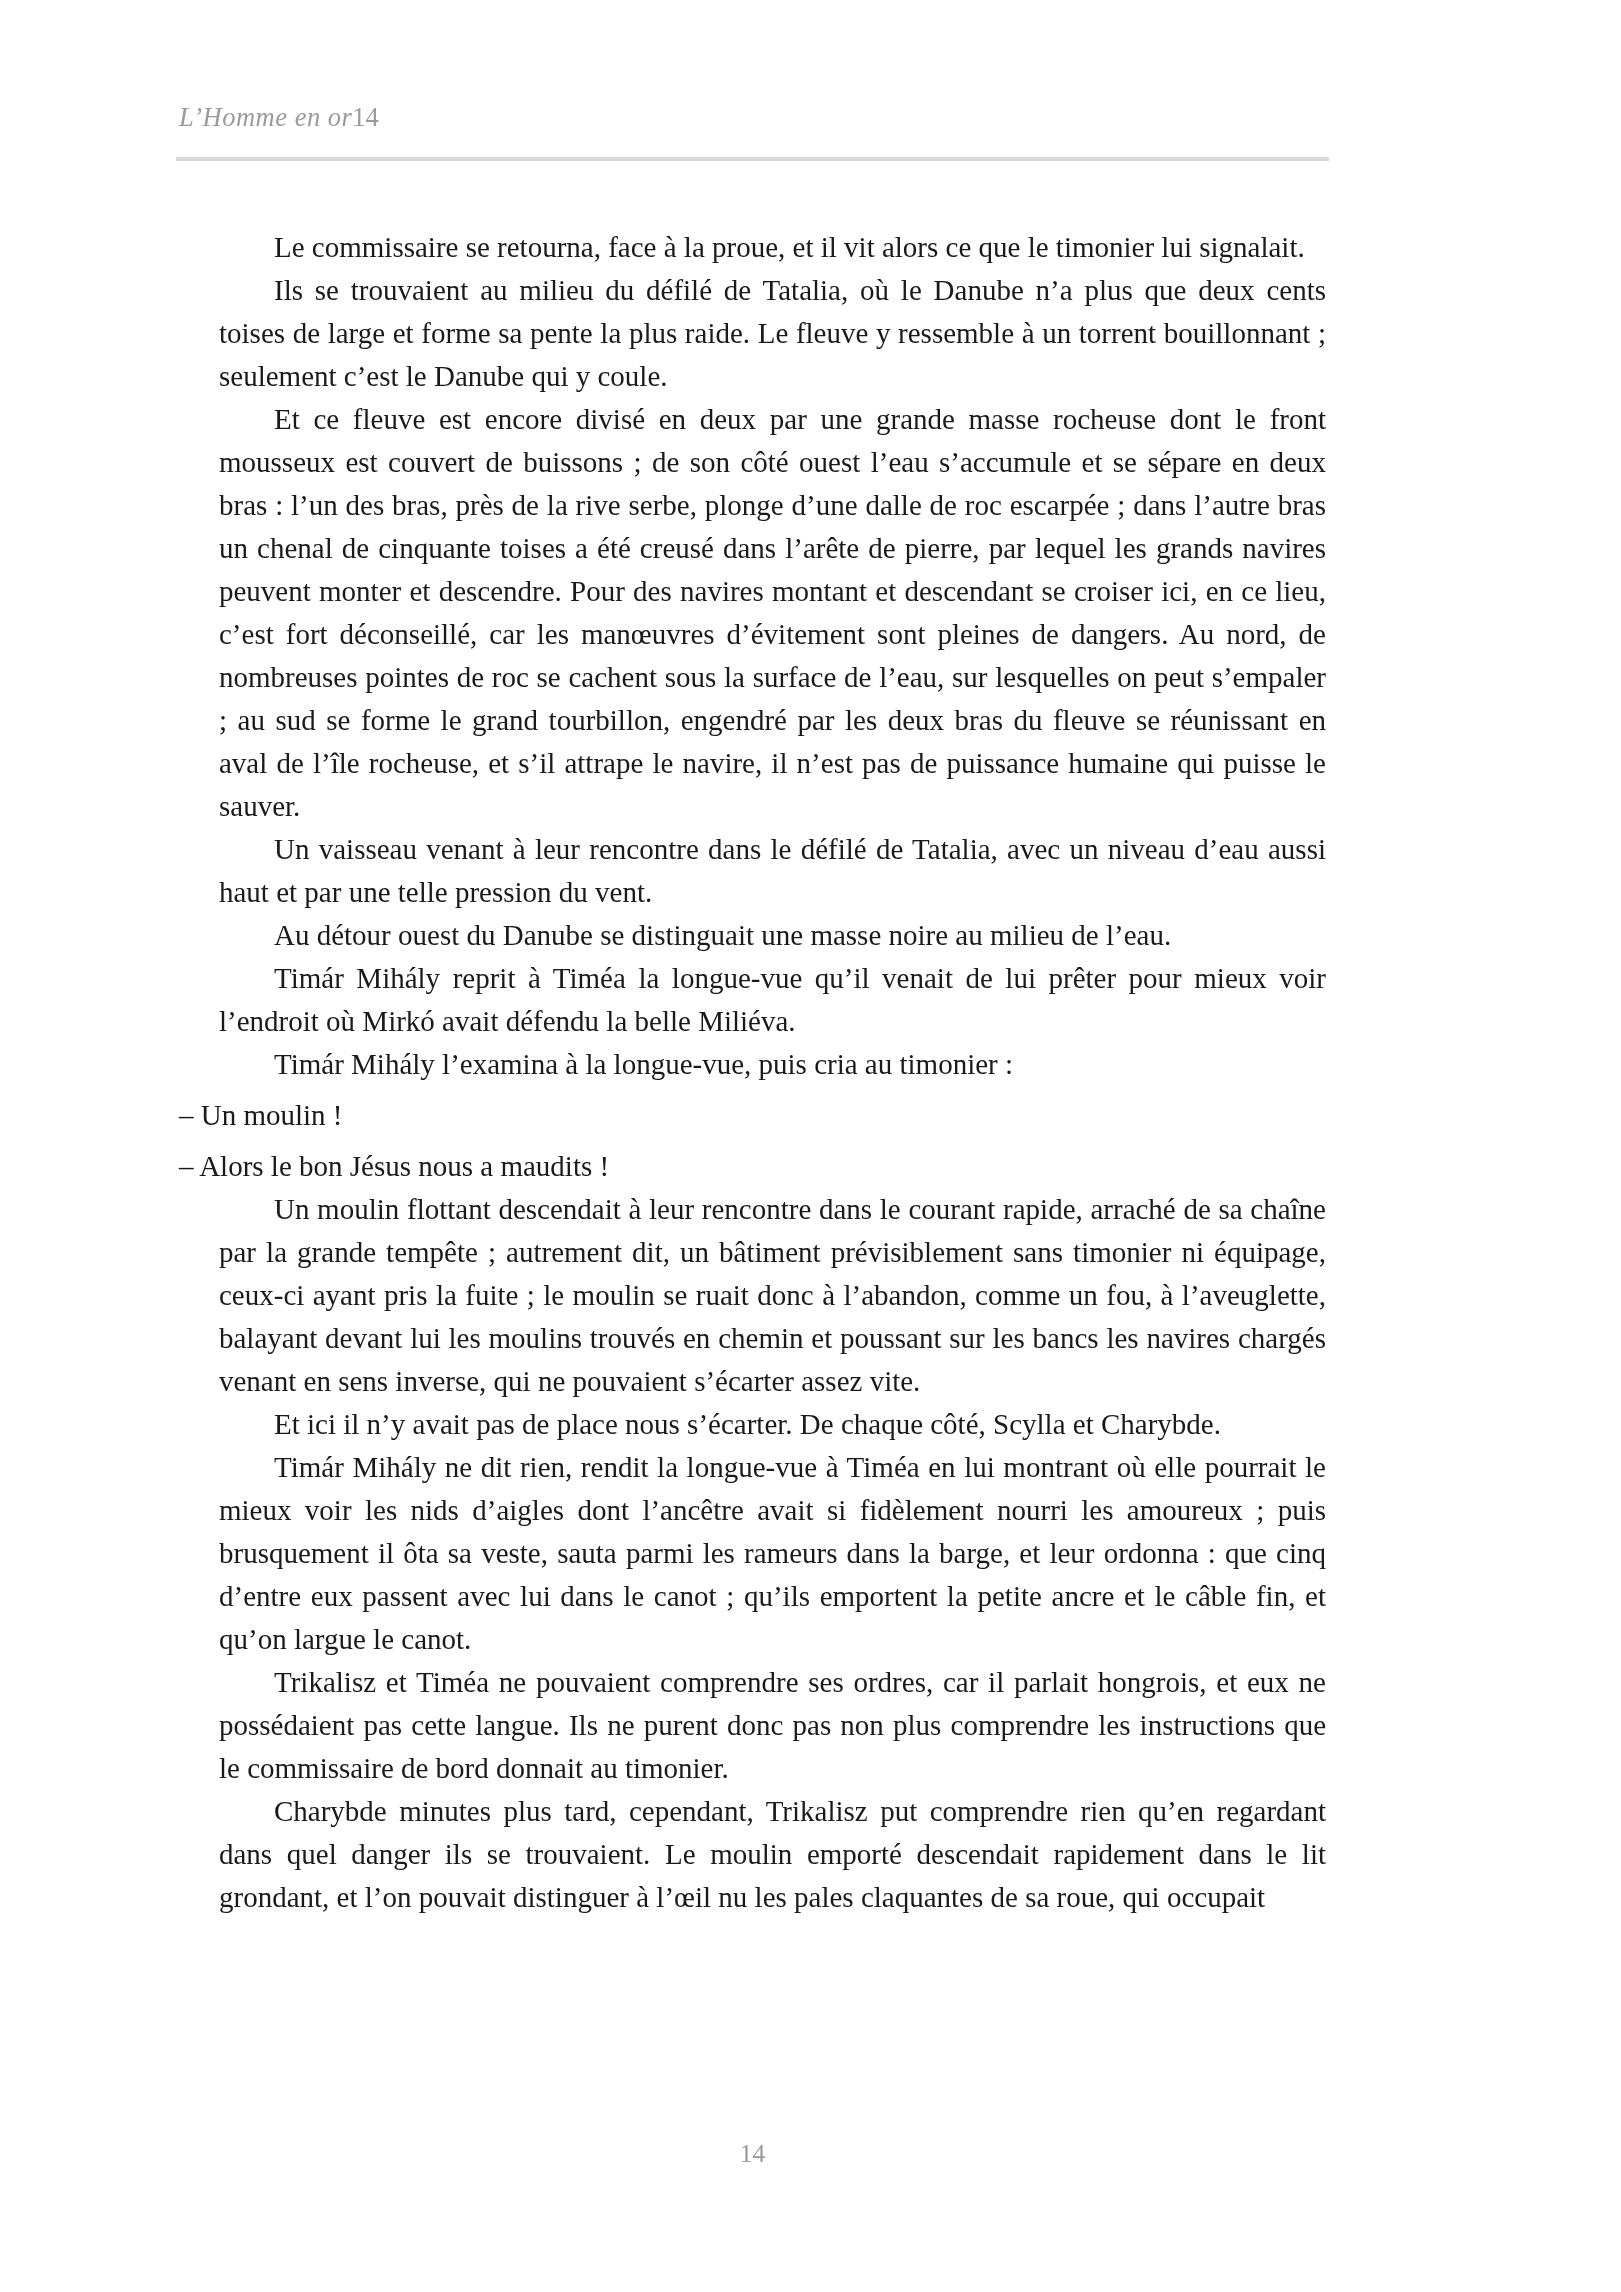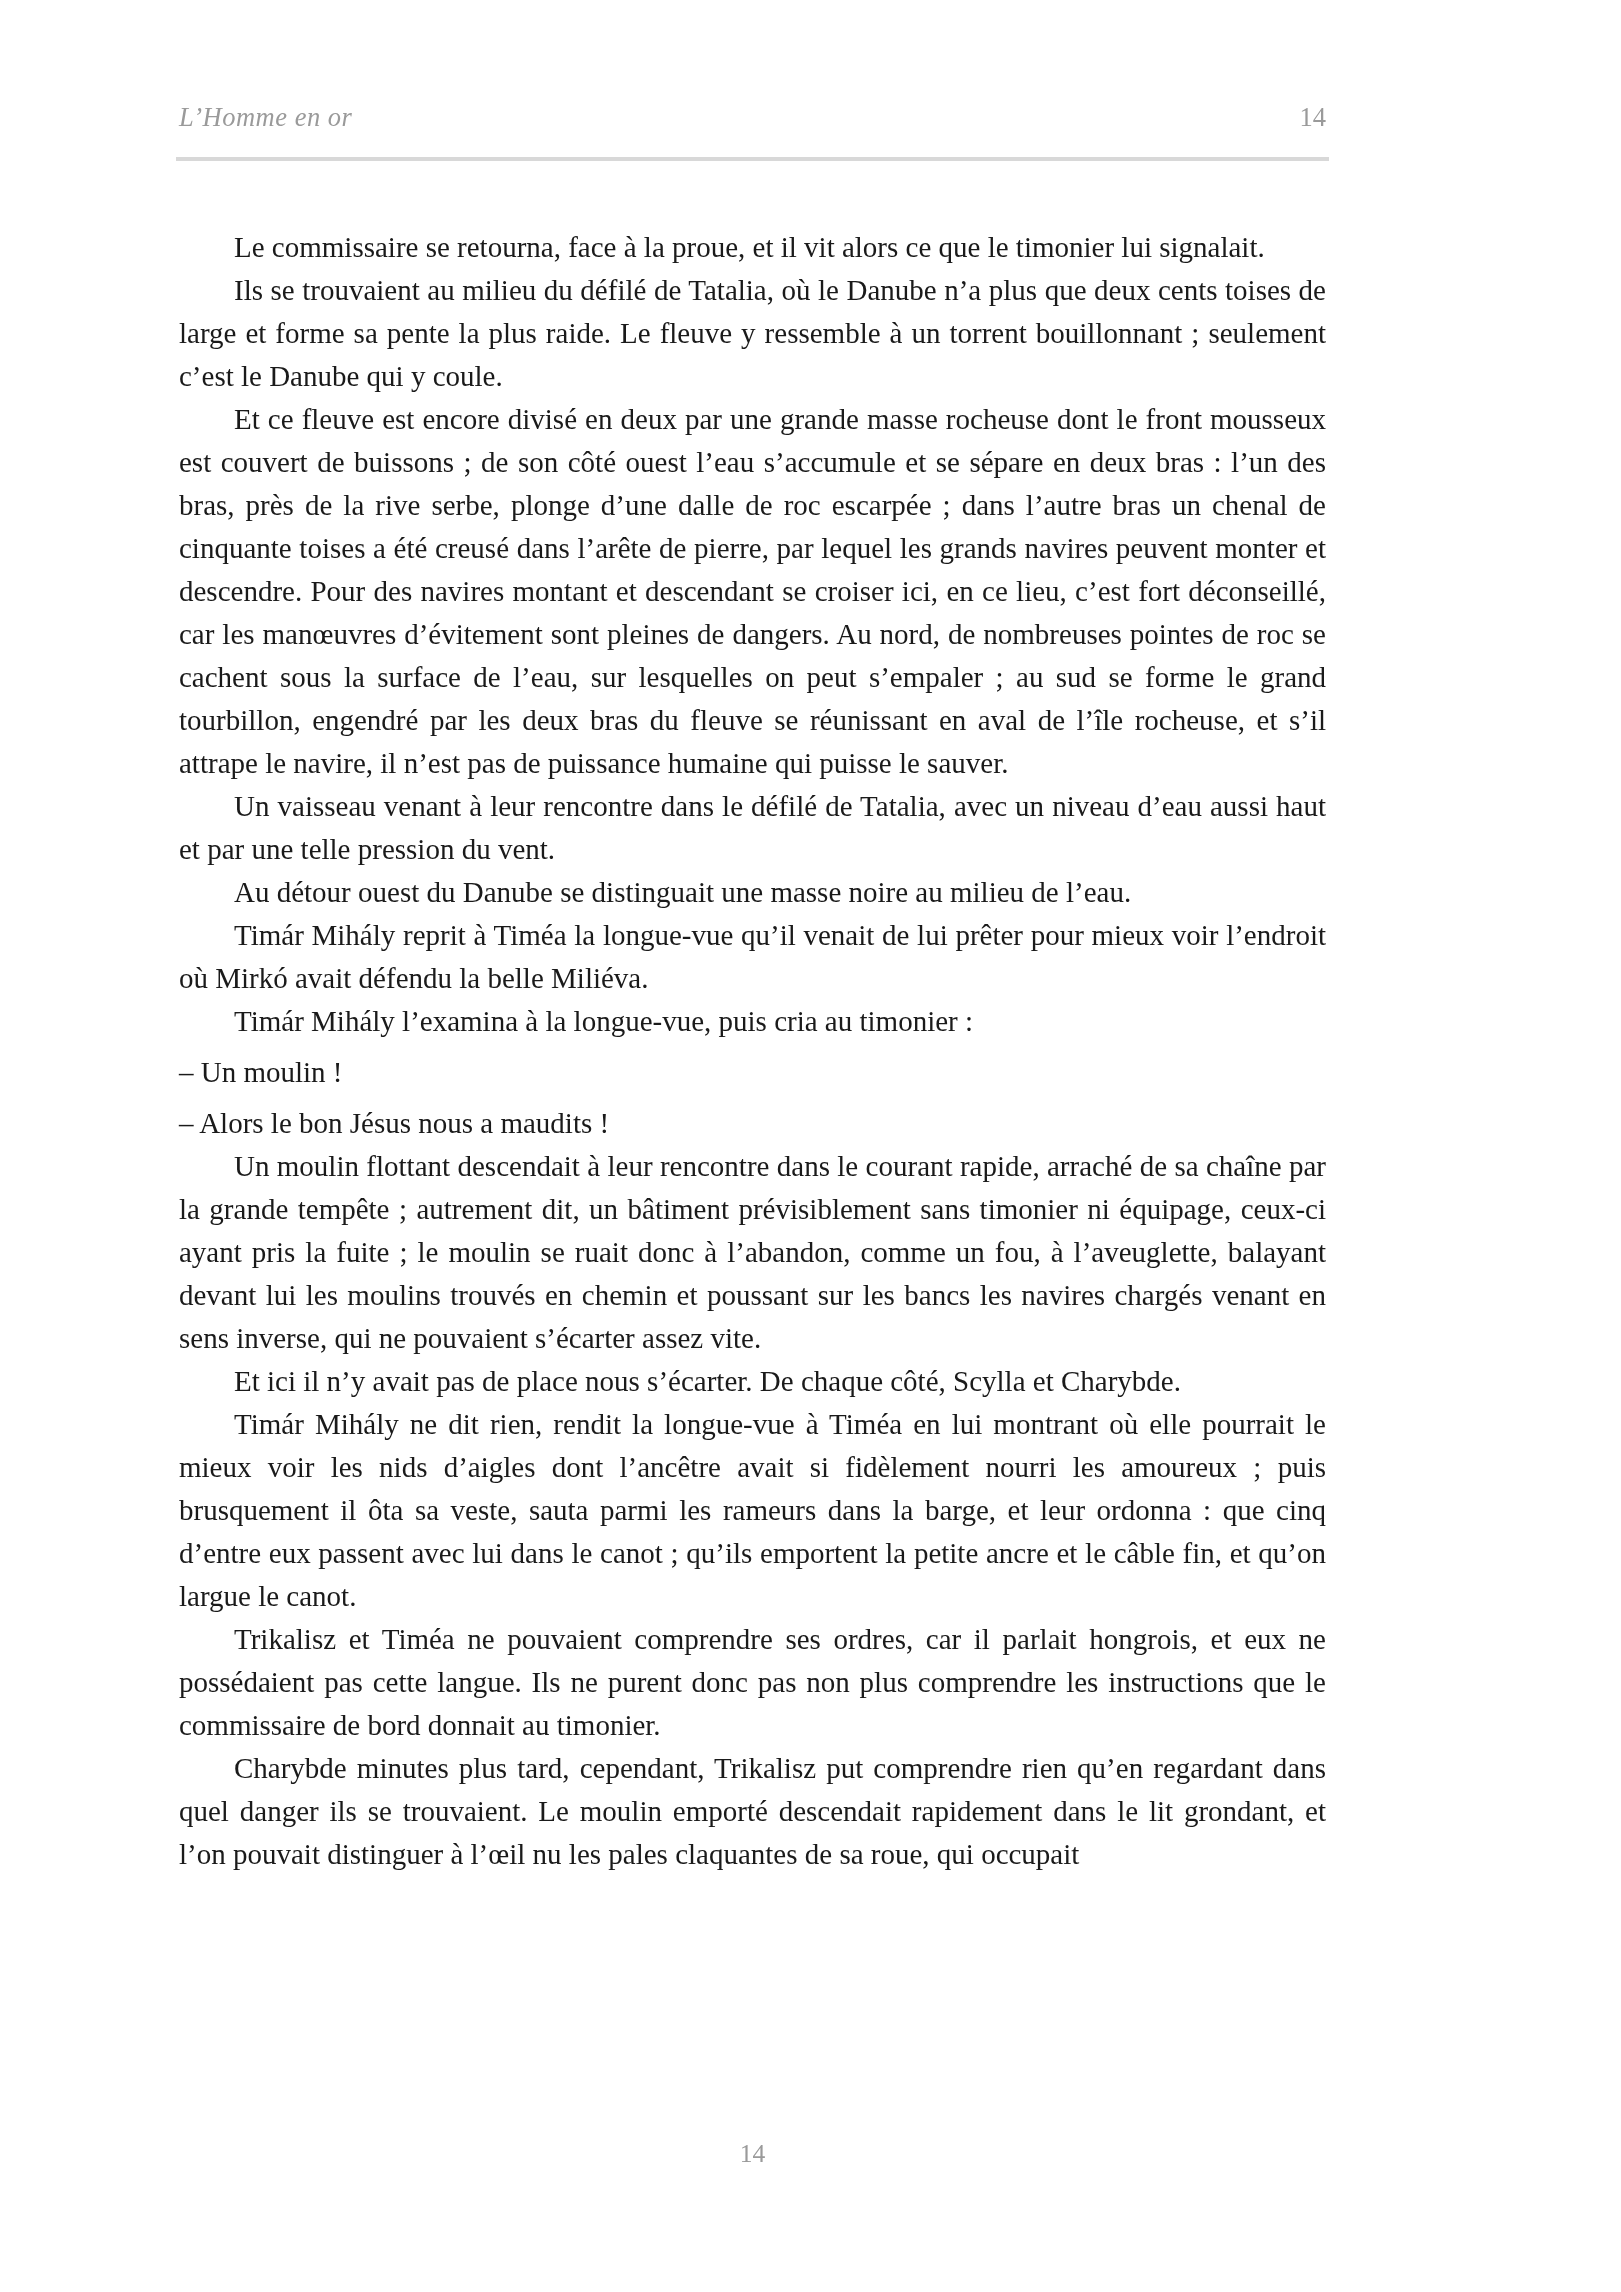--- a/index.html
+++ b/index.html
@@ -21,21 +21,20 @@
     top: 0;
     width: 1147px;
     height: 2293px;
   }
   .running-header {
     position: absolute;
     top: 102px;
     left: 0;
     width: 100%;
     display: flex;
-    justify-content: space-between;
     align-items: baseline;
     color: #9a9a9a;
     font-size: 26.5px;
   }
   .running-header .book-title {
     font-style: italic;
     letter-spacing: 0.5px;
   }
   .running-header .page-num {
     font-style: normal;
@@ -57,20 +56,21 @@
     font-size: 29px;
     line-height: 43px;
     text-align: justify;
   }
   .para {
     margin: 0;
     padding: 0;
   }
   .para.indent {
     text-indent: 55px;
+    margin-left: 40px;
   }
   .para.dialogue {
     text-indent: 0;
     margin-top: 8px;
   }
   .page-footer {
     position: absolute;
     top: 2139px;
     left: 0;
     width: 1147px;

